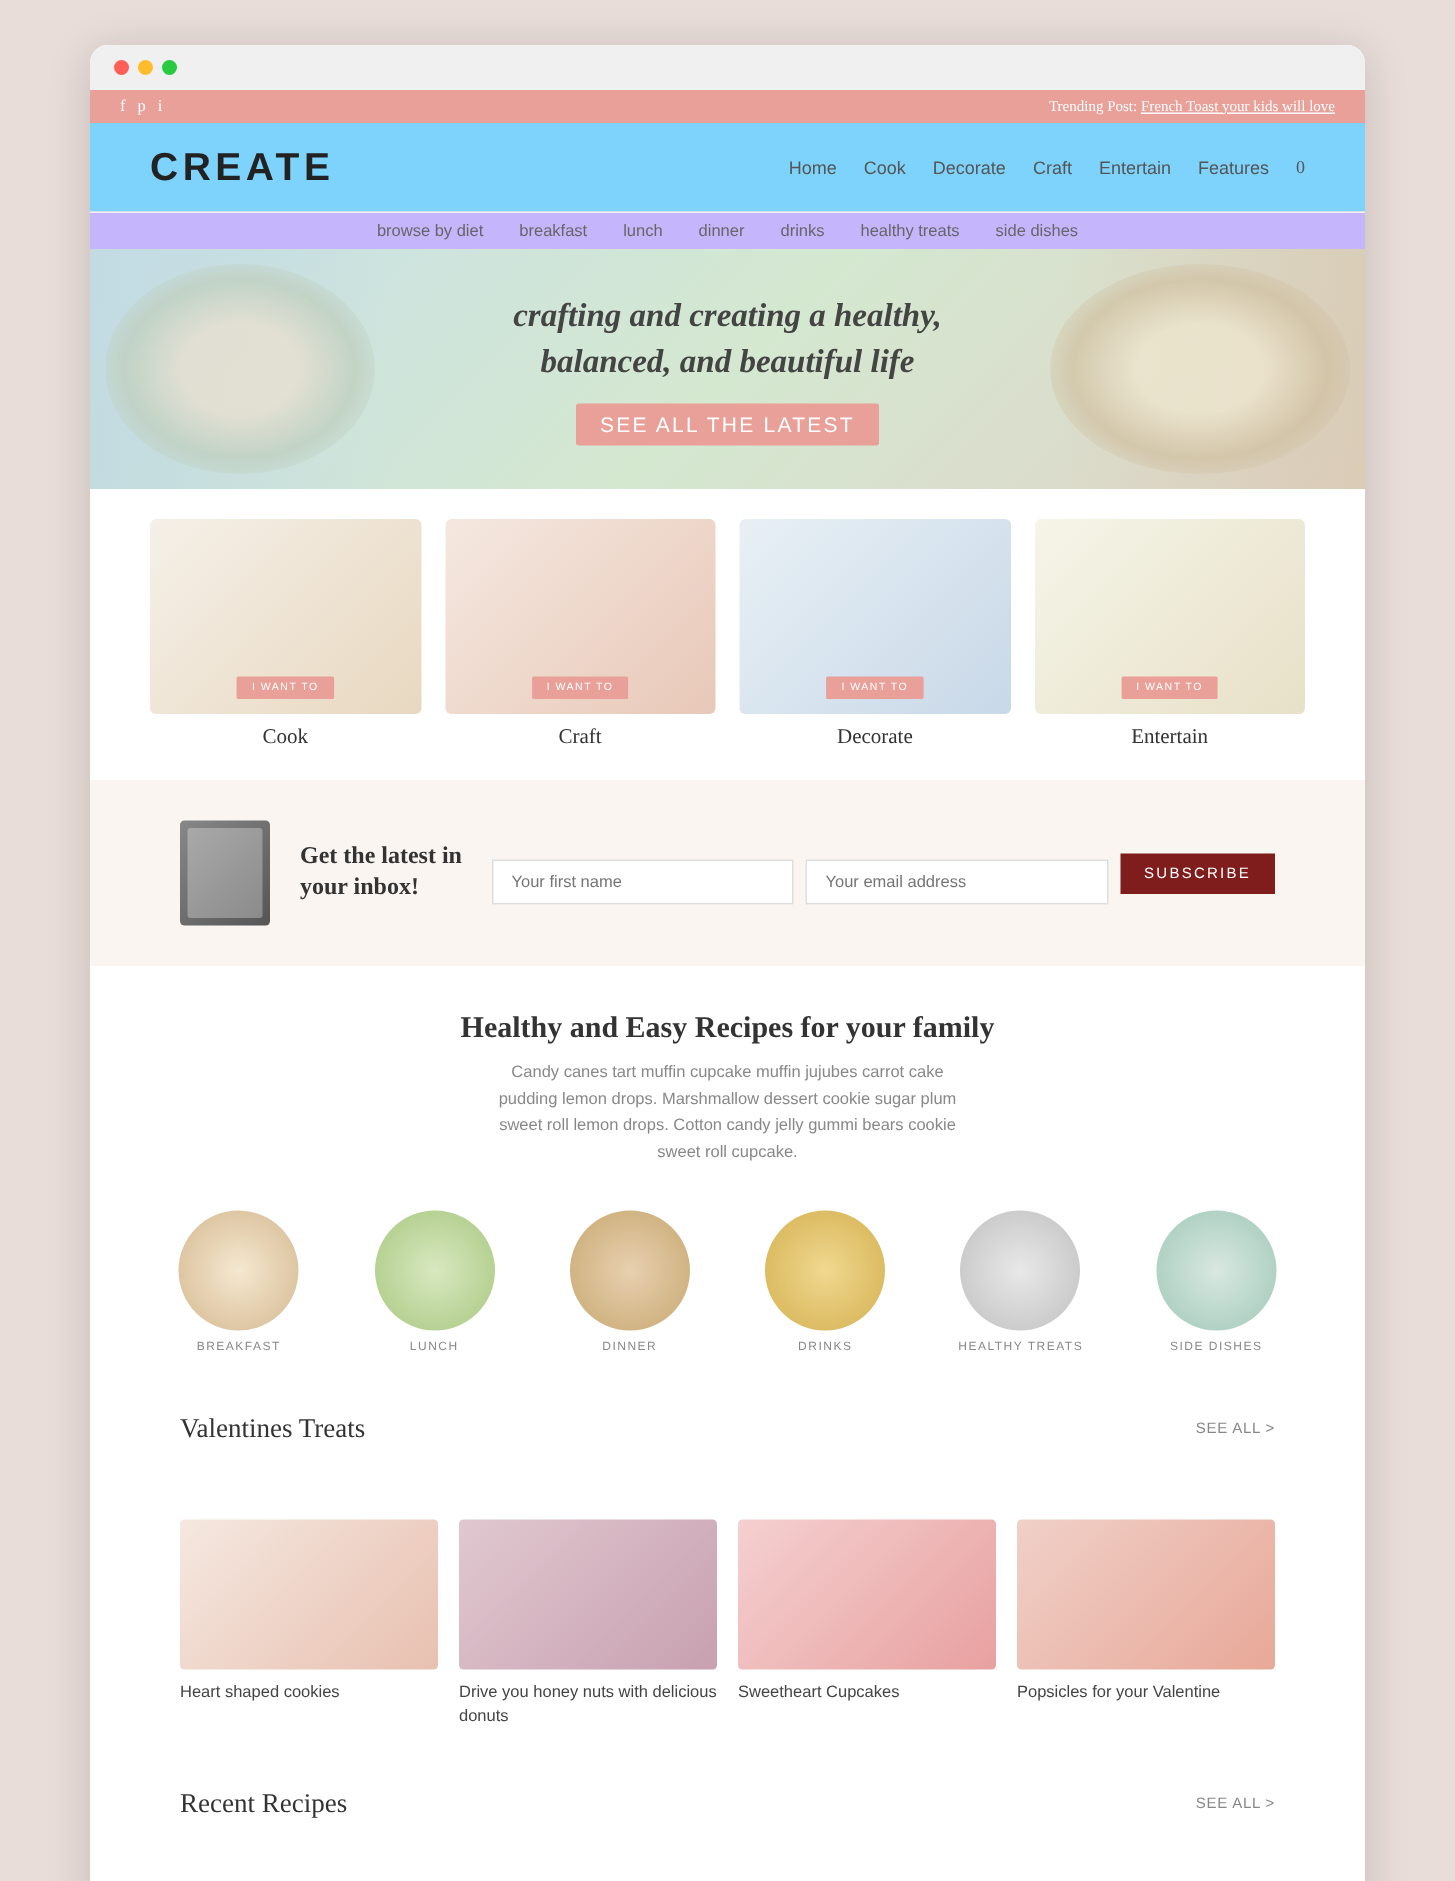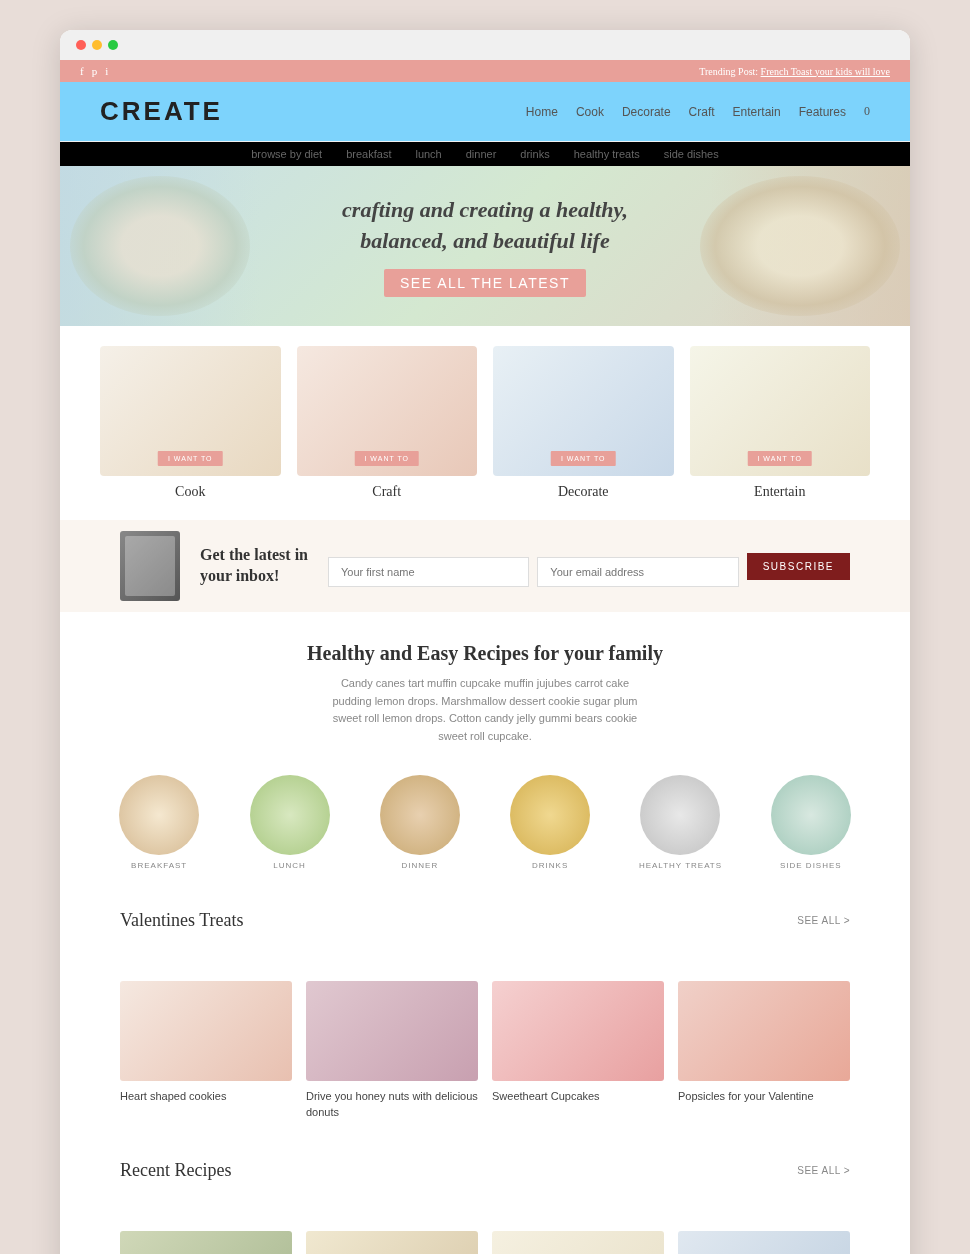--- a/index.html
+++ b/index.html
@@ -68,21 +68,21 @@
     .main-nav a {
       text-decoration: none;
       color: #555;
       font-size: 12px;
       font-family: sans-serif;
     }
     .main-nav .cart { font-size: 12px; color: #555; }
 
     
     .sub-nav {
-      background: #000000;
+      background: #c4b5fd;
       padding: 6px 55px;
       display: flex;
       justify-content: center;
       gap: 24px;
       border-top: 1px solid #f0f0f0;
     }
     .sub-nav a {
       text-decoration: none;
       color: #666;
       font-size: 11px;
@@ -206,21 +206,21 @@
     .category-label {
       margin-top: 8px;
       font-size: 14px;
       color: #333;
       font-family: Georgia, serif;
     }
 
     
     .newsletter {
       background: #faf5f0;
-      padding: 11px 60px;
+      padding: 27px 60px;
       display: flex;
       align-items: center;
       gap: 20px;
     }
     .newsletter-icon {
       width: 60px; height: 70px;
       background: linear-gradient(135deg, #888 0%, #555 100%);
       border-radius: 3px;
       flex-shrink: 0;
       position: relative;

